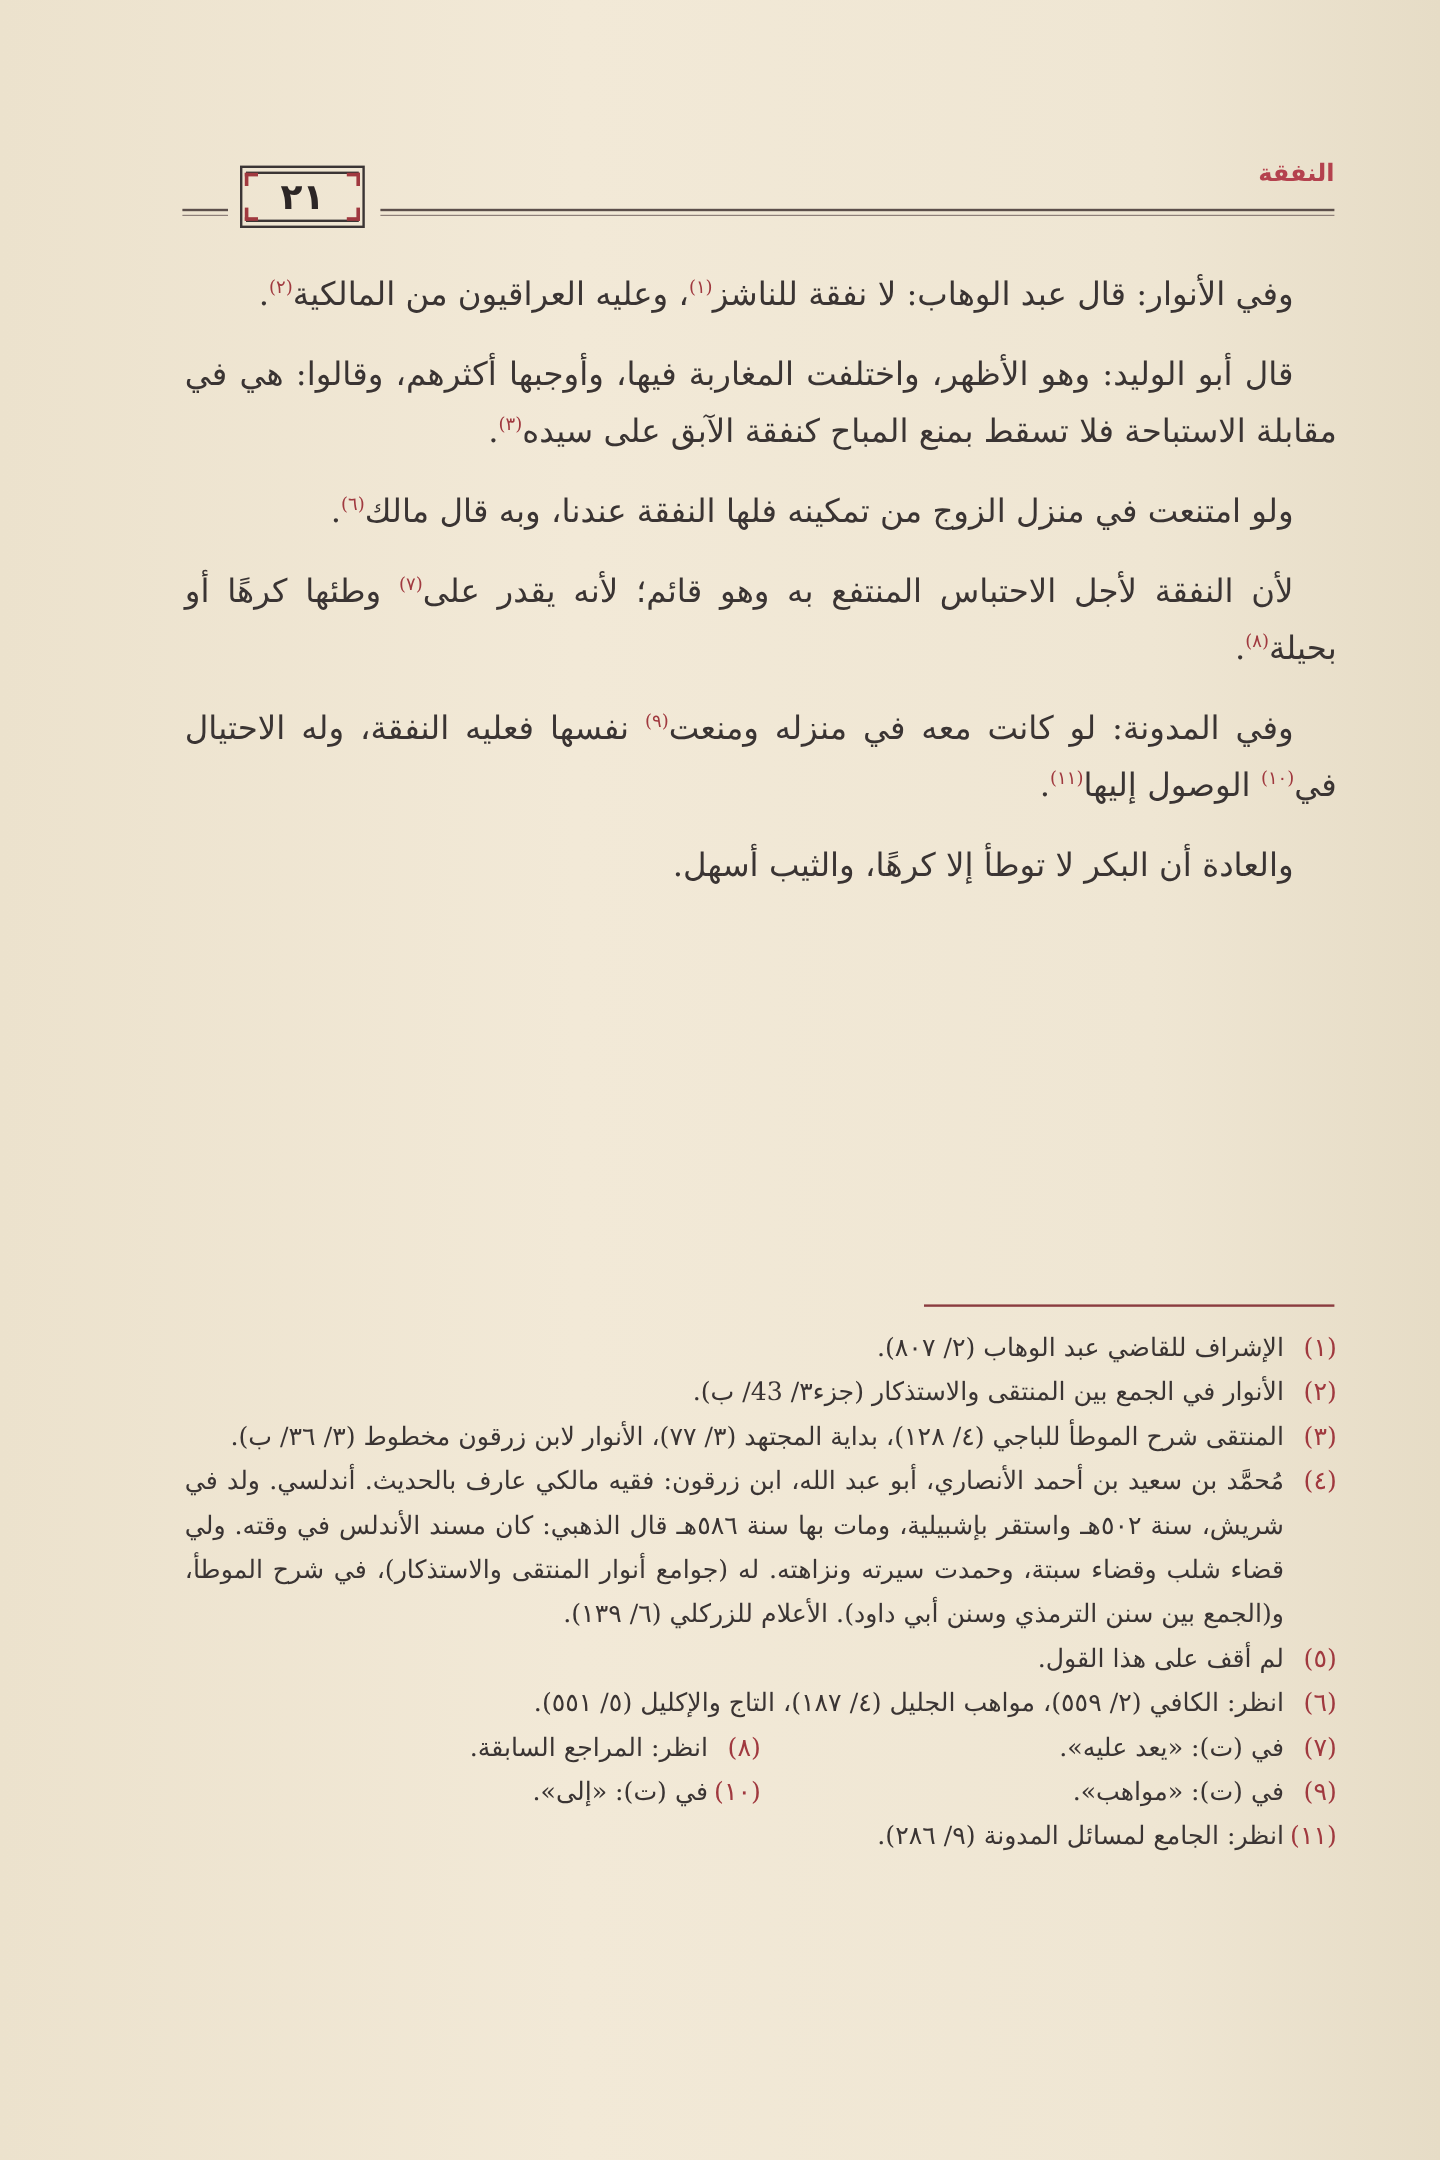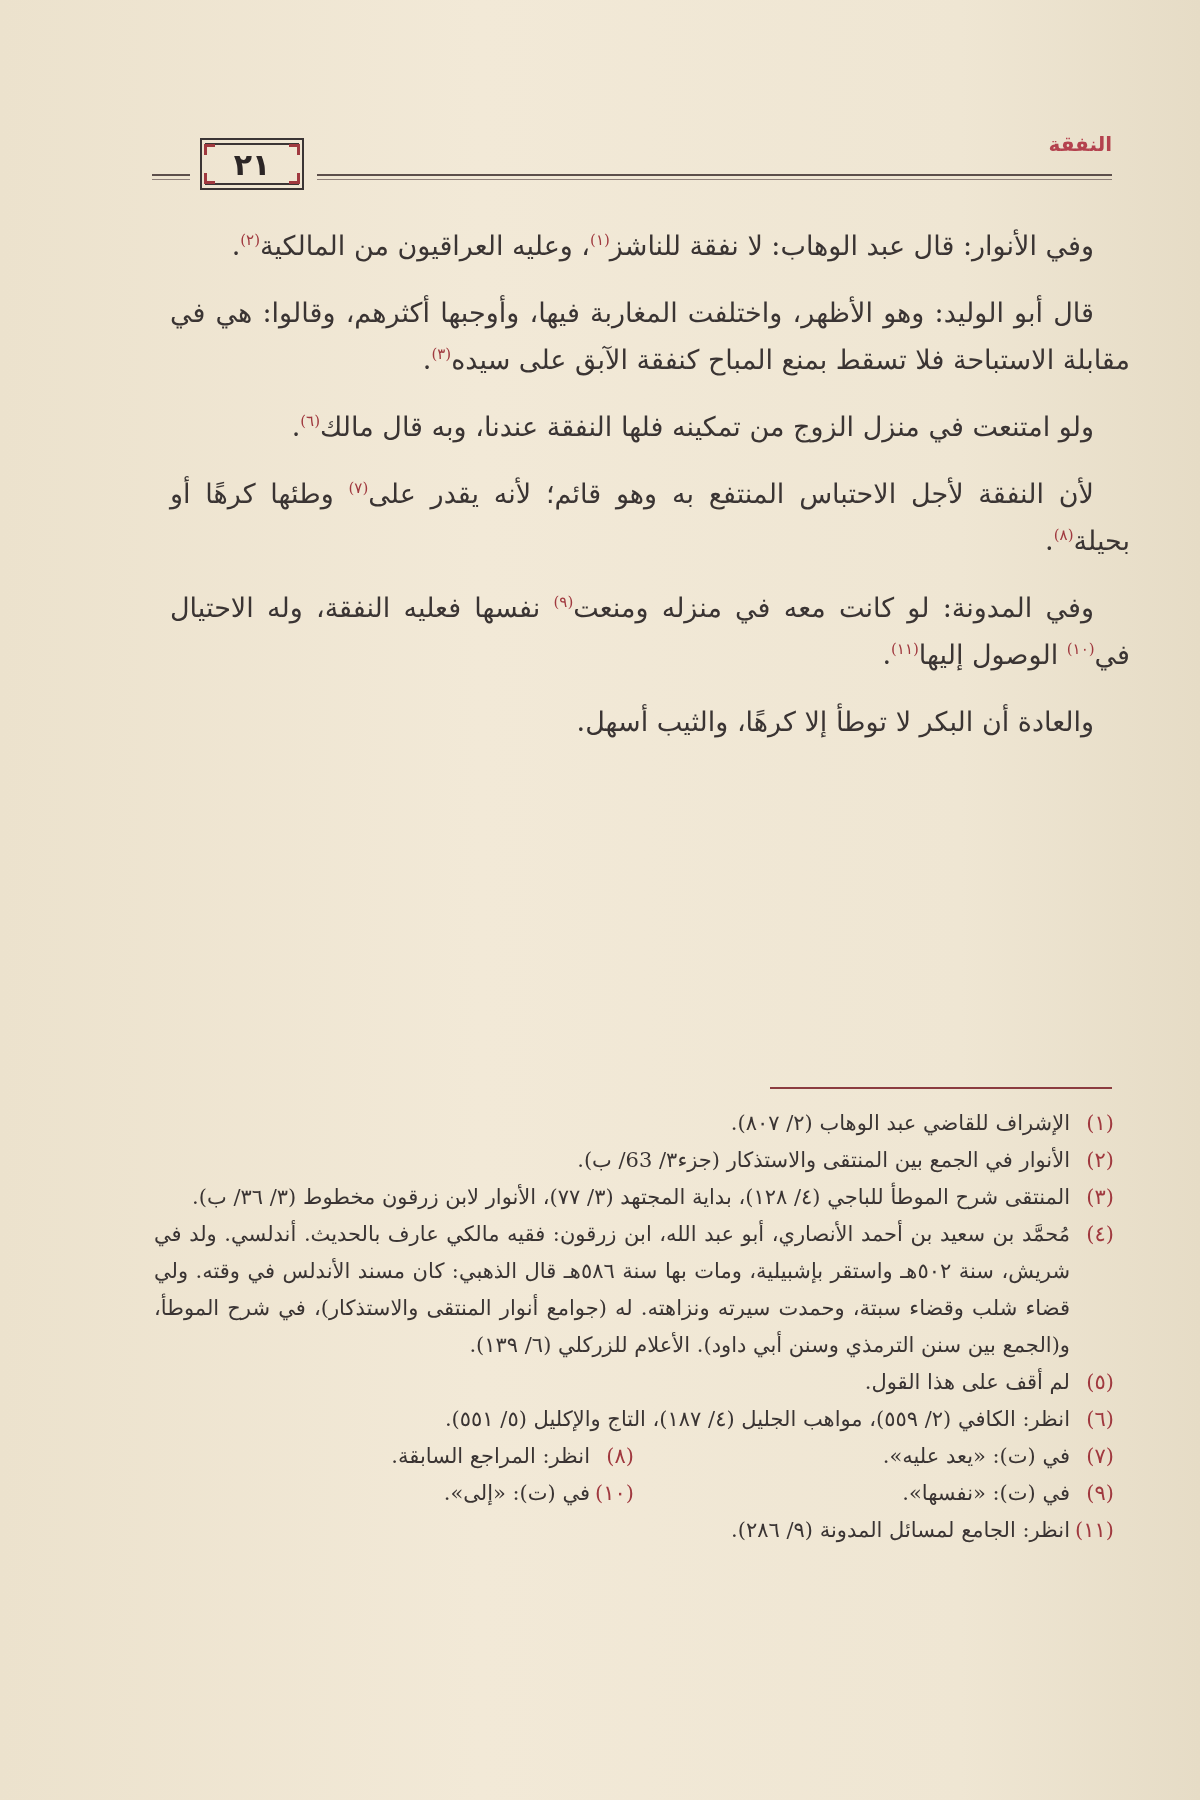--- a/index.html
+++ b/index.html
@@ -96,21 +96,20 @@
     
     .body-text {
       position: absolute;
       top: 222px;
       left: 142px;
       width: 960px;
       font-size: 27px;
       line-height: 47px;
       text-align: justify;
       text-align-last: right;
-      margin-left: 16px;
     }
     .para {
       margin: 0 0 20px 0;
       text-indent: 36px;
     }
     sup.ref {
       font-size: 15px;
       color: #a0393f;
       vertical-align: super;
       line-height: 0;
@@ -198,21 +197,21 @@
 
   <div class="fn-rule"></div>
 
   <div class="footnotes">
     <div class="fn">
       <span class="fn-num">(١)</span>
       <span class="fn-text">الإشراف للقاضي عبد الوهاب (٢/ ٨٠٧).</span>
     </div>
     <div class="fn">
       <span class="fn-num">(٢)</span>
-      <span class="fn-text">الأنوار في الجمع بين المنتقى والاستذكار (جزء٣/ 63/ ب).</span>
+      <span class="fn-text">الأنوار في الجمع بين المنتقى والاستذكار (جزء٣/ 43/ ب).</span>
     </div>
     <div class="fn">
       <span class="fn-num">(٣)</span>
       <span class="fn-text">المنتقى شرح الموطأ للباجي (٤/ ١٢٨)، بداية المجتهد (٣/ ٧٧)، الأنوار لابن زرقون مخطوط (٣/ ٣٦/ ب).</span>
     </div>
     <div class="fn">
       <span class="fn-num">(٤)</span>
       <span class="fn-text">مُحمَّد بن سعيد بن أحمد الأنصاري، أبو عبد الله، ابن زرقون: فقيه مالكي عارف بالحديث. أندلسي. ولد في شريش، سنة ٥٠٢هـ واستقر بإشبيلية، ومات بها سنة ٥٨٦هـ قال الذهبي: كان مسند الأندلس في وقته. ولي قضاء شلب وقضاء سبتة، وحمدت سيرته ونزاهته. له (جوامع أنوار المنتقى والاستذكار)، في شرح الموطأ، و(الجمع بين سنن الترمذي وسنن أبي داود). الأعلام للزركلي (٦/ ١٣٩).</span>
     </div>
     <div class="fn">
@@ -230,21 +229,21 @@
         <span class="fn-text">في (ت): «يعد عليه».</span>
       </div>
       <div class="fn second">
         <span class="fn-num">(٨)</span>
         <span class="fn-text">انظر: المراجع السابقة.</span>
       </div>
     </div>
     <div class="fn-pair">
       <div class="fn">
         <span class="fn-num">(٩)</span>
-        <span class="fn-text">في (ت): «نفسها».</span>
+        <span class="fn-text">في (ت): «مواهب».</span>
       </div>
       <div class="fn second">
         <span class="fn-num">(١٠)</span>
         <span class="fn-text">في (ت): «إلى».</span>
       </div>
     </div>
 
     <div class="fn">
       <span class="fn-num">(١١)</span>
       <span class="fn-text">انظر: الجامع لمسائل المدونة (٩/ ٢٨٦).</span>

